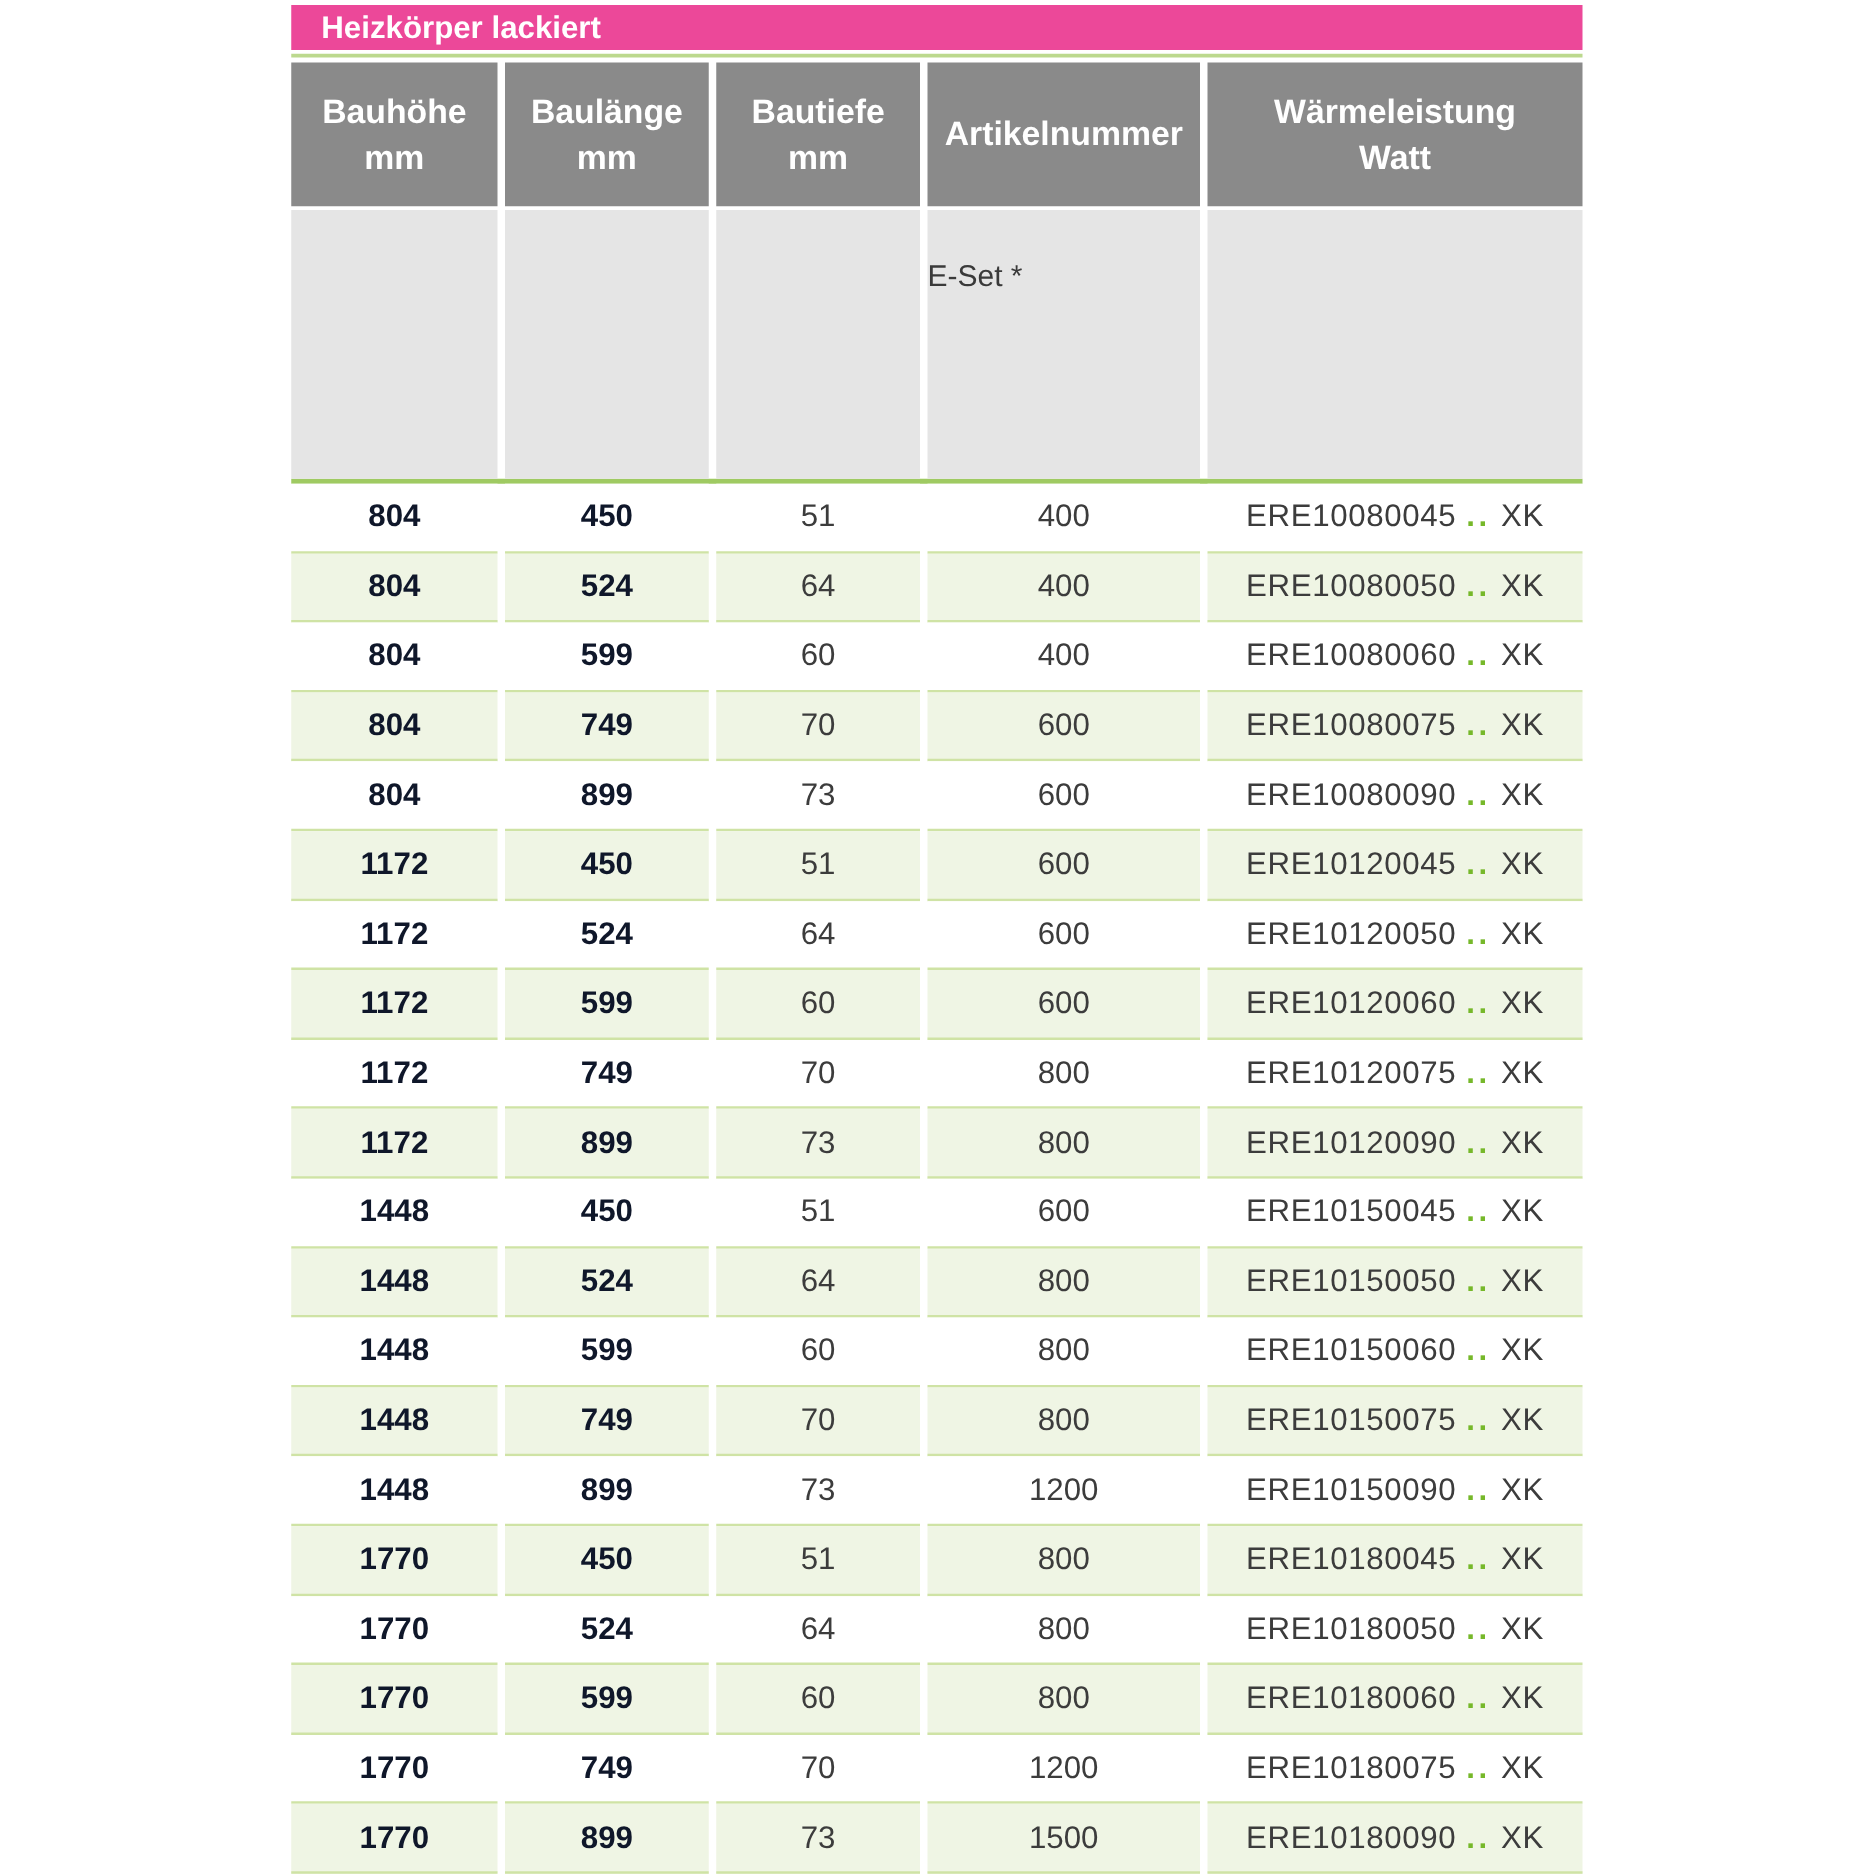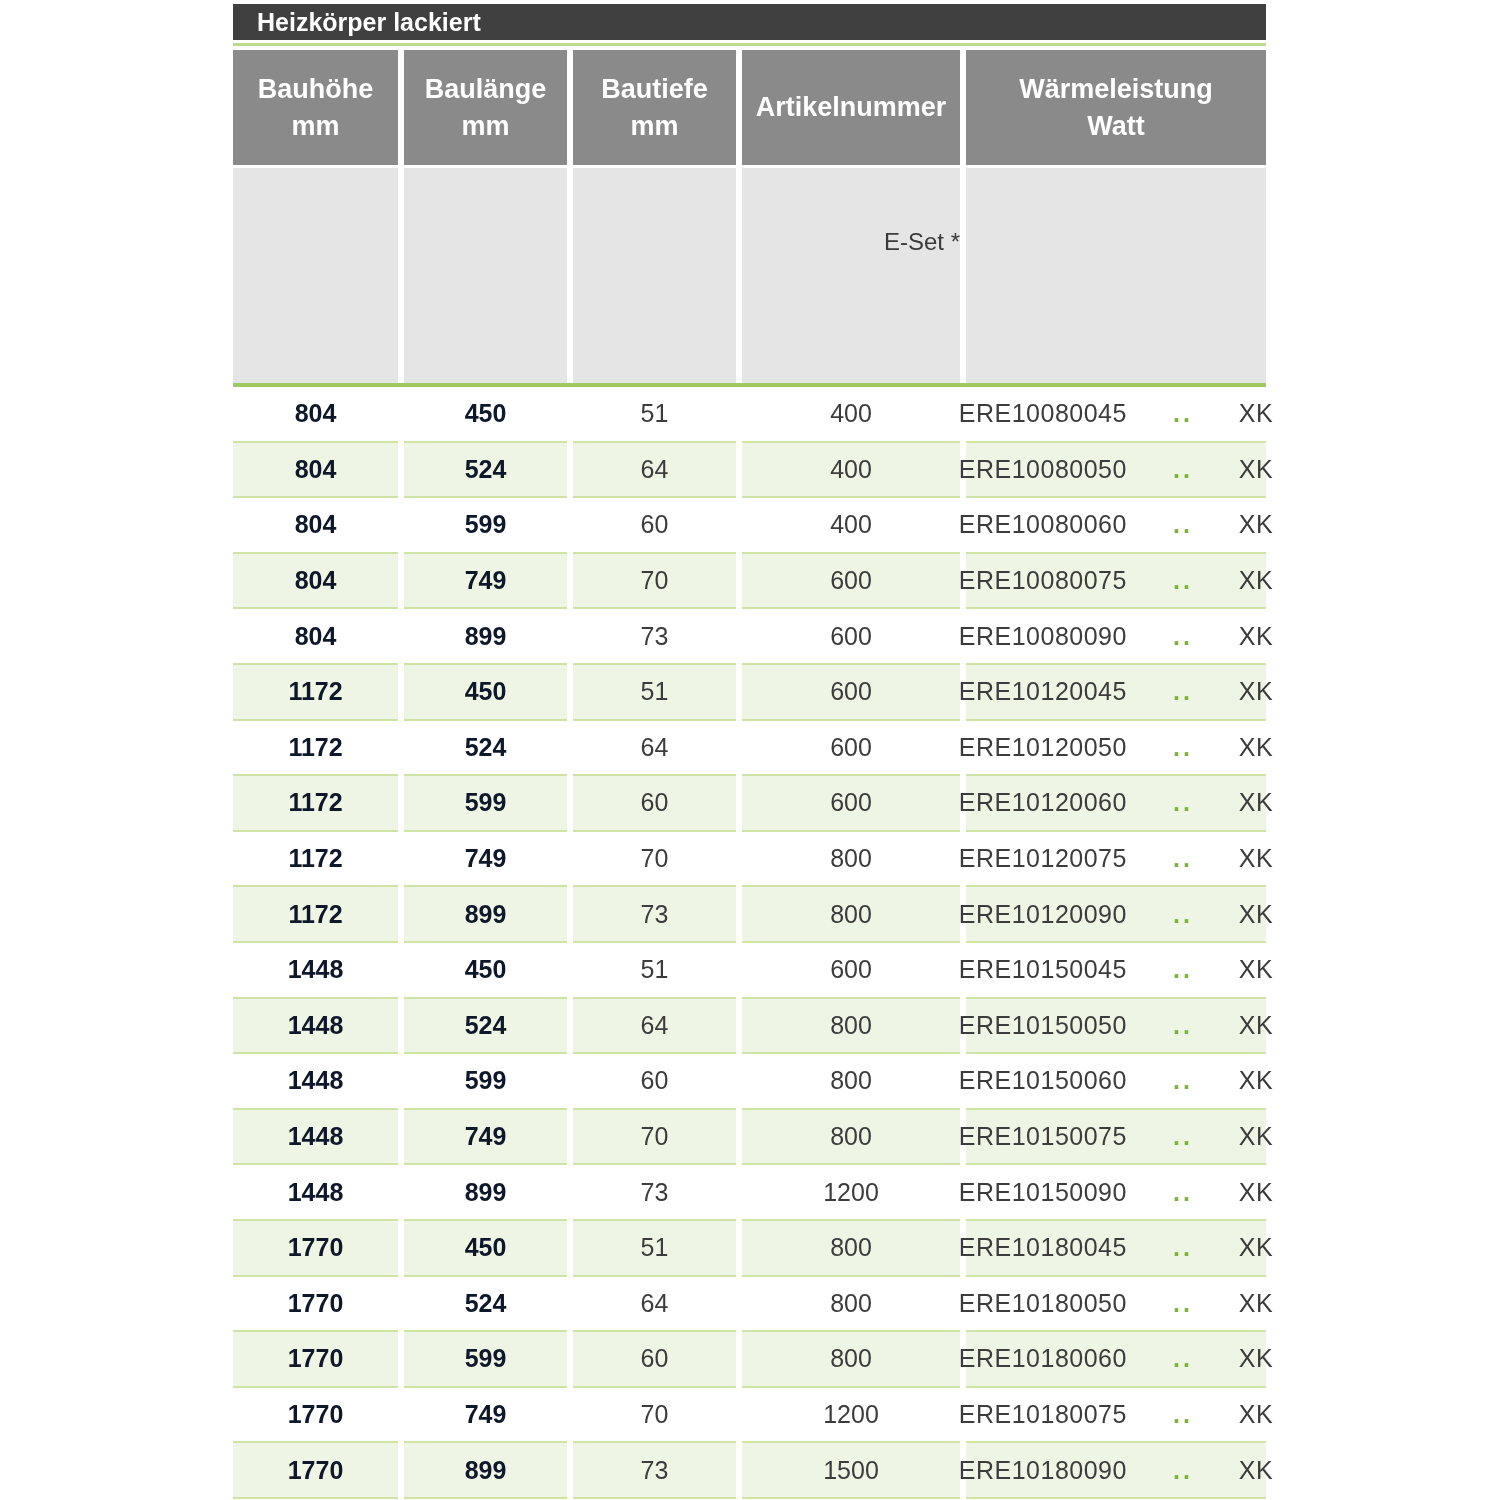--- a/index.html
+++ b/index.html
@@ -14,21 +14,21 @@
     position: relative;
     overflow: hidden;
   }
   .table-wrap {
     position: absolute;
     left: 233px;
     top: 4px;
     width: 1033px;
   }
   .title-bar {
-    background: #404040;
+    background: #ec4899;
     color: #ffffff;
     font-weight: bold;
     font-size: 25px;
     height: 36px;
     line-height: 36px;
     padding-left: 24px;
     box-sizing: border-box;
   }
   .rule-thin {
     height: 3px;
@@ -55,22 +55,22 @@
     line-height: 1.35;
     text-align: center;
   }
   .subheader {
     margin-top: 3px;
   }
   .subheader .cell {
     background: #e5e5e5;
     height: 215px;
     box-sizing: border-box;
-    text-align: right;
-    padding-top: 60px;
+    text-align: left;
+    padding-top: 40px;
     font-size: 24px;
     color: #3a3a3a;
   }
   .rule-thick {
     height: 4px;
     background: #9fca62;
   }
   .row {
     height: 55.6px;
   }
@@ -86,21 +86,20 @@
   }
   .row.alt .cell {
     background: #eff5e4;
   }
   .cell.bold {
     font-weight: bold;
     color: #0f172a;
   }
   .cell.artikel {
     letter-spacing: 0.5px;
-    gap: 38px;
   }
   .art-dots {
     color: #76b82a;
     font-weight: bold;
     margin: 0 8px;
     letter-spacing: 3px;
   }
 </style>
 </head>
 <body>

